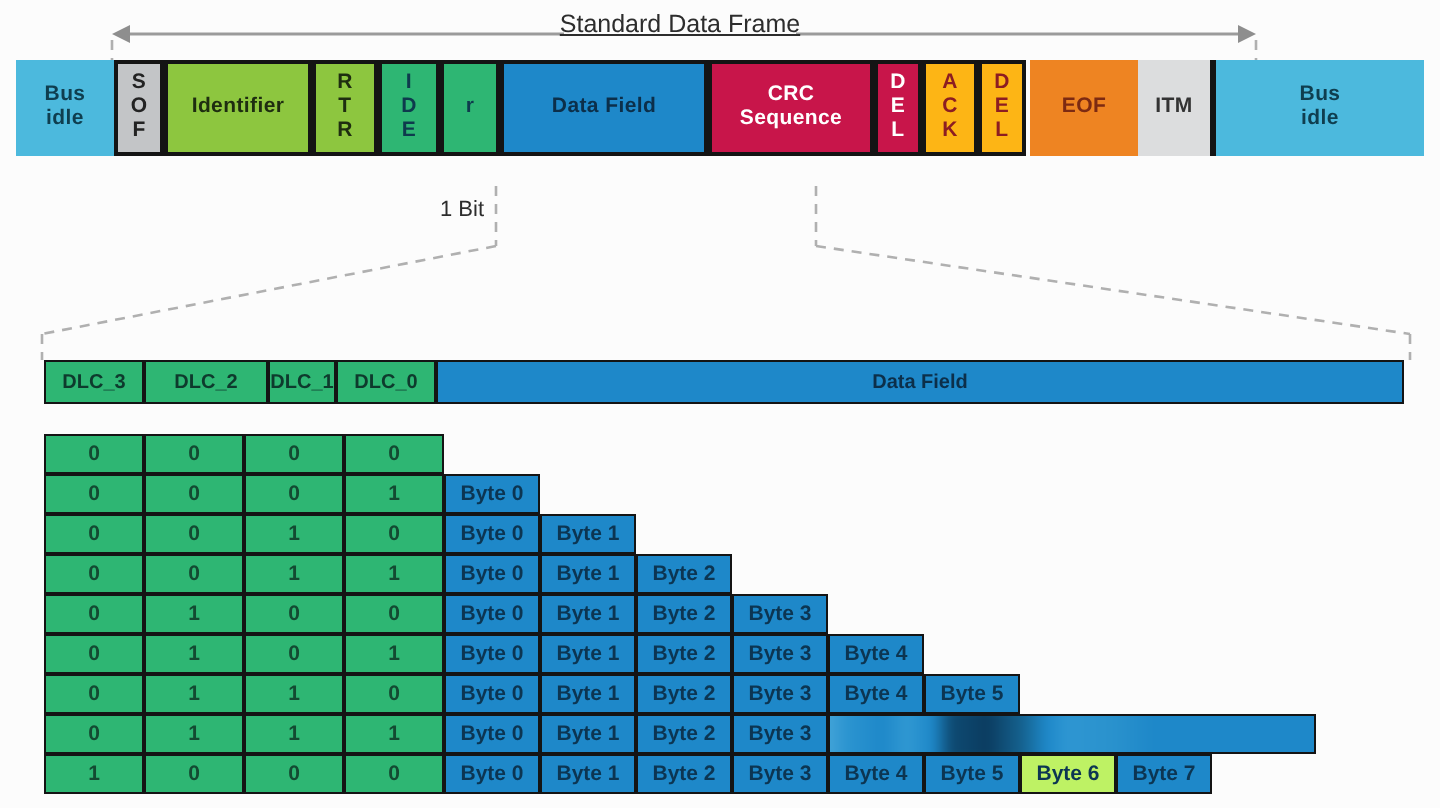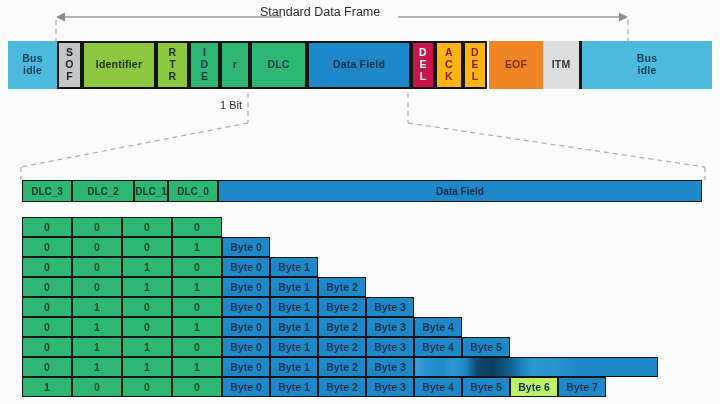--- a/index.html
+++ b/index.html
@@ -1,30 +1,30 @@
 <!DOCTYPE html>
 <html style="--bg: #fcfcfc; --line: #141414;"><head>
 <meta charset="utf-8">
 <style>
   html,body{margin:0;padding:0;background:var(--bg,#fcfcfc);}
   body{width:720px;height:404px;position:relative;overflow:hidden;
        font-family:"Liberation Sans", sans-serif;}
   #annot-svg{position:absolute;left:0;top:0;z-index:0;pointer-events:none;}
   .layer{position:absolute;z-index:1;}
   
-  #frame-bar{left:8px;top:41px;width:704px;height:48px;display:flex;}
+  #frame-bar{left:8px;top:30px;width:704px;height:48px;display:flex;}
   .seg{box-sizing:border-box;height:48px;display:flex;align-items:center;
        justify-content:center;text-align:center;white-space:pre-line;
        font-size:10.5px;line-height:1.12;font-weight:bold;letter-spacing:.2px;}
   .seg.bordered{border:2px solid var(--line,#141414);}
   .seg.divider-left{border-left:3px solid var(--line,#141414);}
   .seg.gap-left{margin-left:2px;}
   
-  #frame-span-label{left:260px;top:5px;width:160px;
-       font-size:12.5px;color:#2d2d2d;}
+  #frame-span-label{left:260px;top:5px;width:160px;text-align:center;
+       font-size:12.5px;color:#2d2d2d;text-decoration:underline;}
   #bit-width-label{left:198px;top:99px;width:44px;text-align:right;
        font-size:11px;color:#2d2d2d;}
   
   #dlc-row{left:22px;top:180px;display:flex;height:22px;}
   #dlc-row .cell{box-sizing:border-box;height:22px;border:1.5px solid var(--line,#141414);
        display:flex;align-items:center;justify-content:center;
        font-size:10px;font-weight:bold;}
   
   #dlc-table{left:22px;top:217px;}
   .trow{display:flex;height:20px;}
@@ -70,22 +70,23 @@
 O
 F</div>
     <div class="seg bordered" style="background: rgb(141, 198, 63); color: rgb(30, 45, 16); flex: 0 0 74px;">Identifier</div>
     <div class="seg bordered" style="background: rgb(141, 198, 63); color: rgb(30, 45, 16); flex: 0 0 33px;">R
 T
 R</div>
     <div class="seg bordered" style="background: rgb(46, 182, 115); color: rgb(14, 58, 77); flex: 0 0 31px;">I
 D
 E</div>
     <div class="seg bordered" style="background: rgb(46, 182, 115); color: rgb(14, 58, 77); flex: 0 0 30px;">r</div>
-    <div class="seg bordered" style="background: rgb(46, 182, 115); color: rgb(14, 58, 77); flex: 0 0 57px;">DLC</div>
     <div class="seg bordered" style="background: rgb(30, 136, 201); color: rgb(12, 47, 74); flex: 0 0 104px;">Data Field</div>
+    <div class="seg bordered" style="background: rgb(200, 21, 74); color: rgb(255, 255, 255); flex: 0 0 83px;">CRC
+Sequence</div>
     <div class="seg bordered" style="background: rgb(200, 21, 74); color: rgb(255, 255, 255); flex: 0 0 24px;">D
 E
 L</div>
     <div class="seg bordered" style="background: rgb(253, 181, 21); color: rgb(140, 29, 34); flex: 0 0 28px;">A
 C
 K</div>
     <div class="seg bordered" style="background: rgb(253, 181, 21); color: rgb(140, 29, 34); flex: 0 0 24px;">D
 E
 L</div>
     <div class="seg gap-left" style="background: rgb(238, 132, 34); color: rgb(124, 42, 18); flex: 0 0 54px;">EOF</div>

